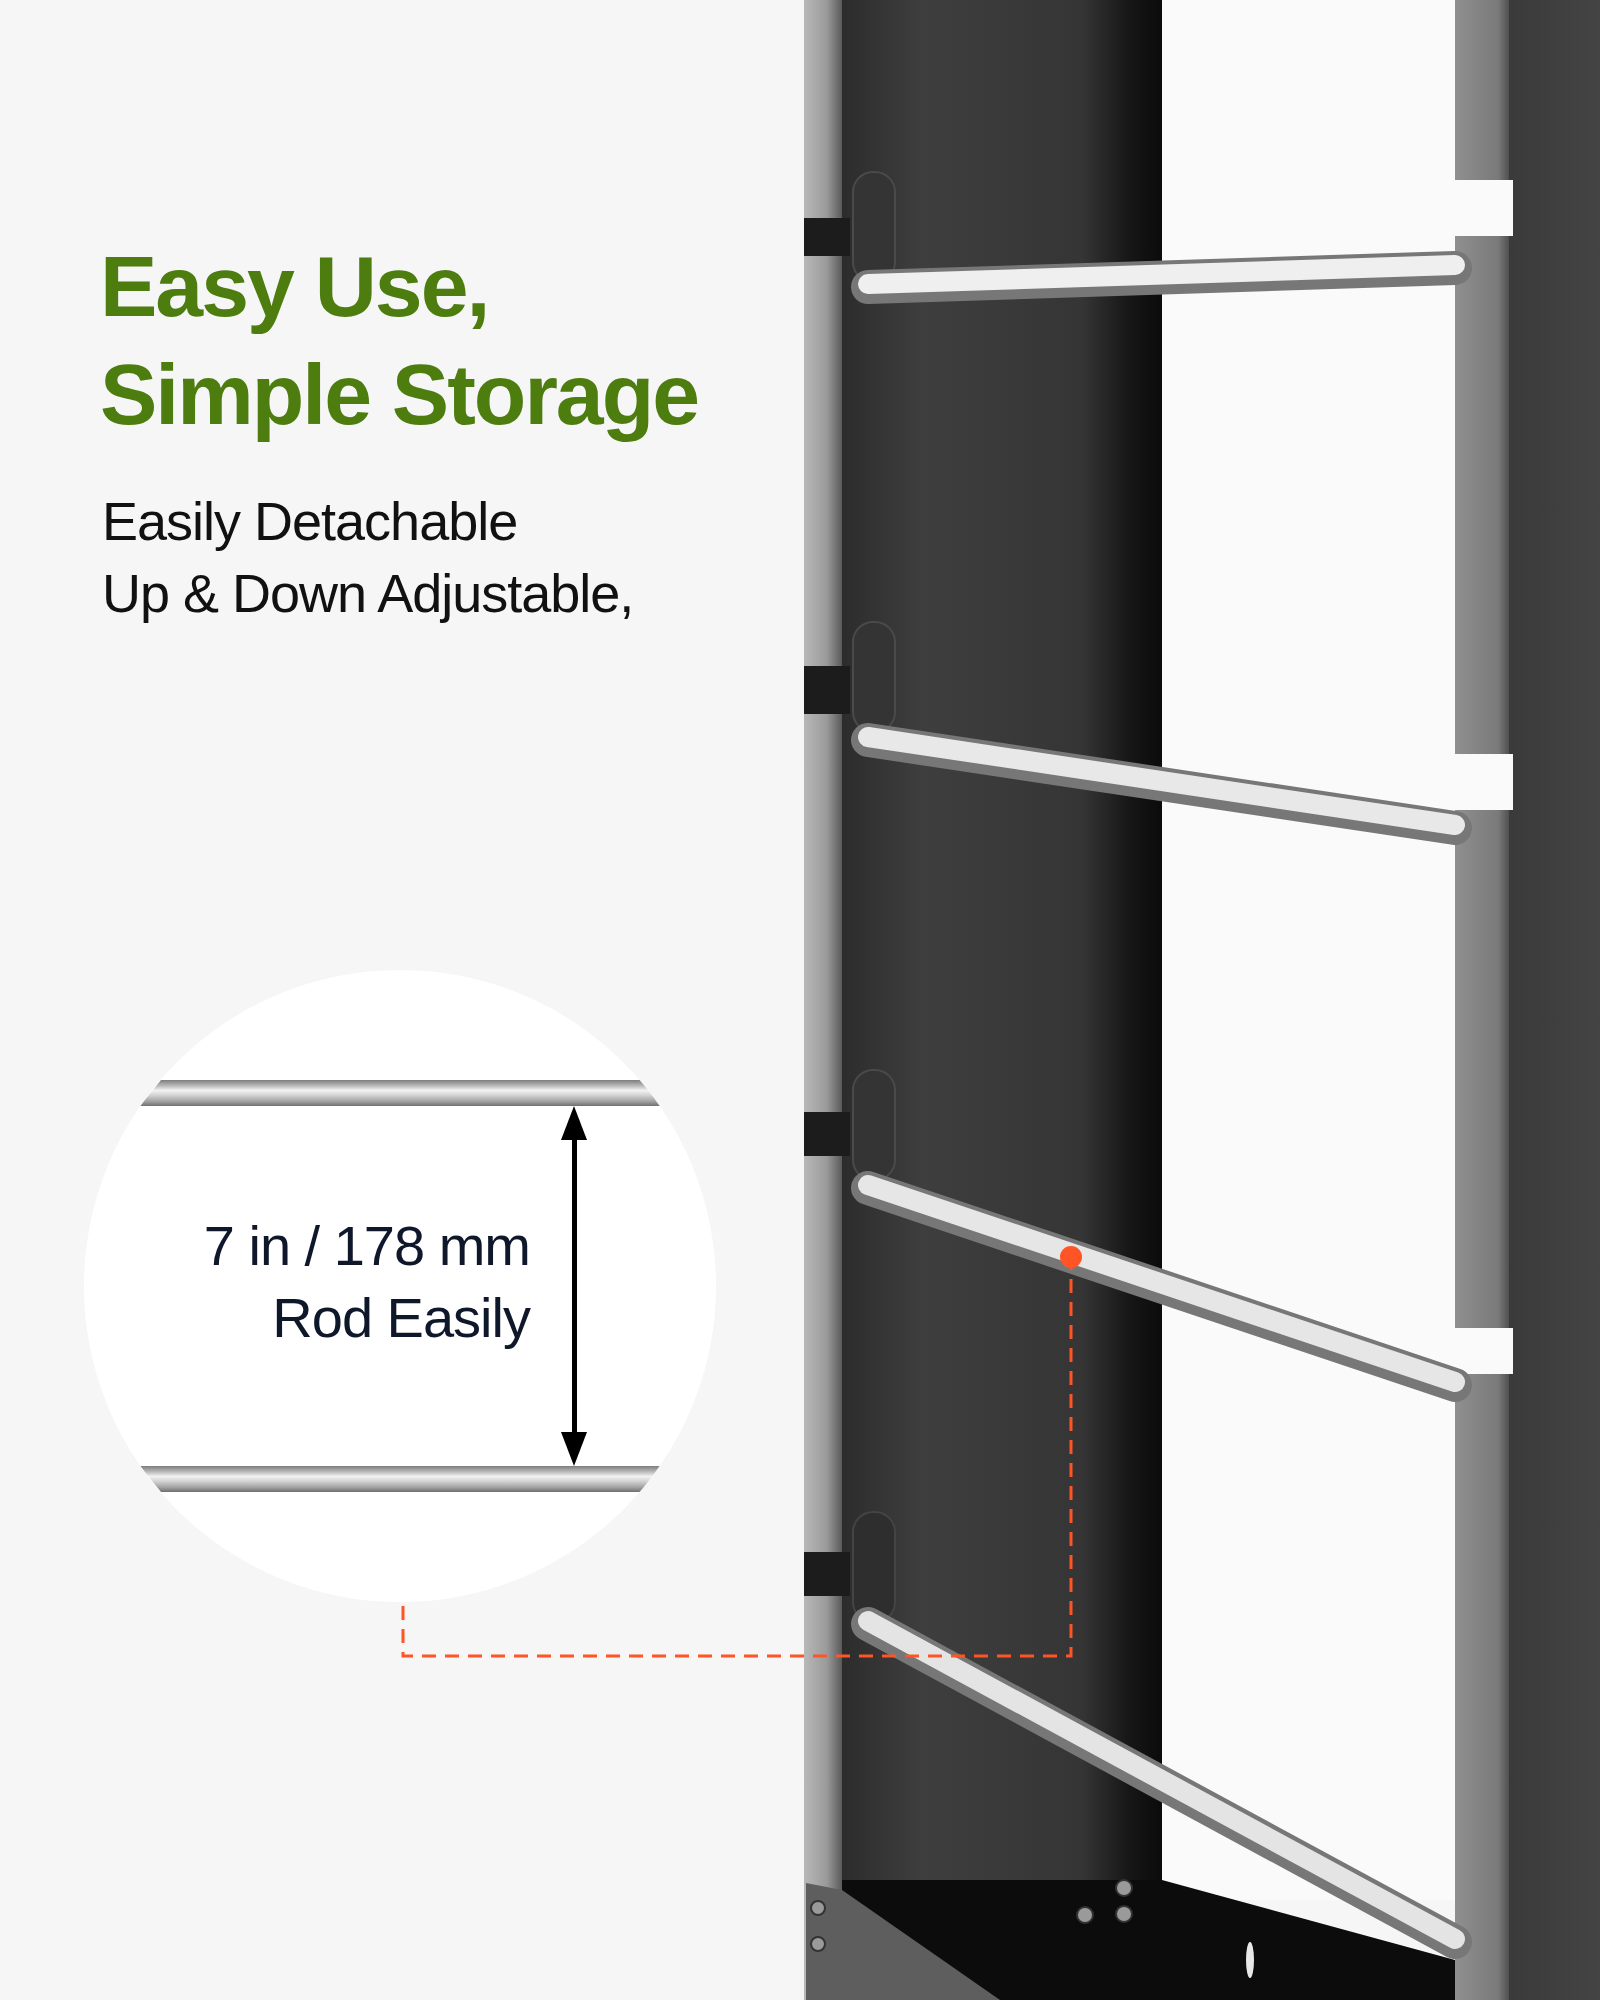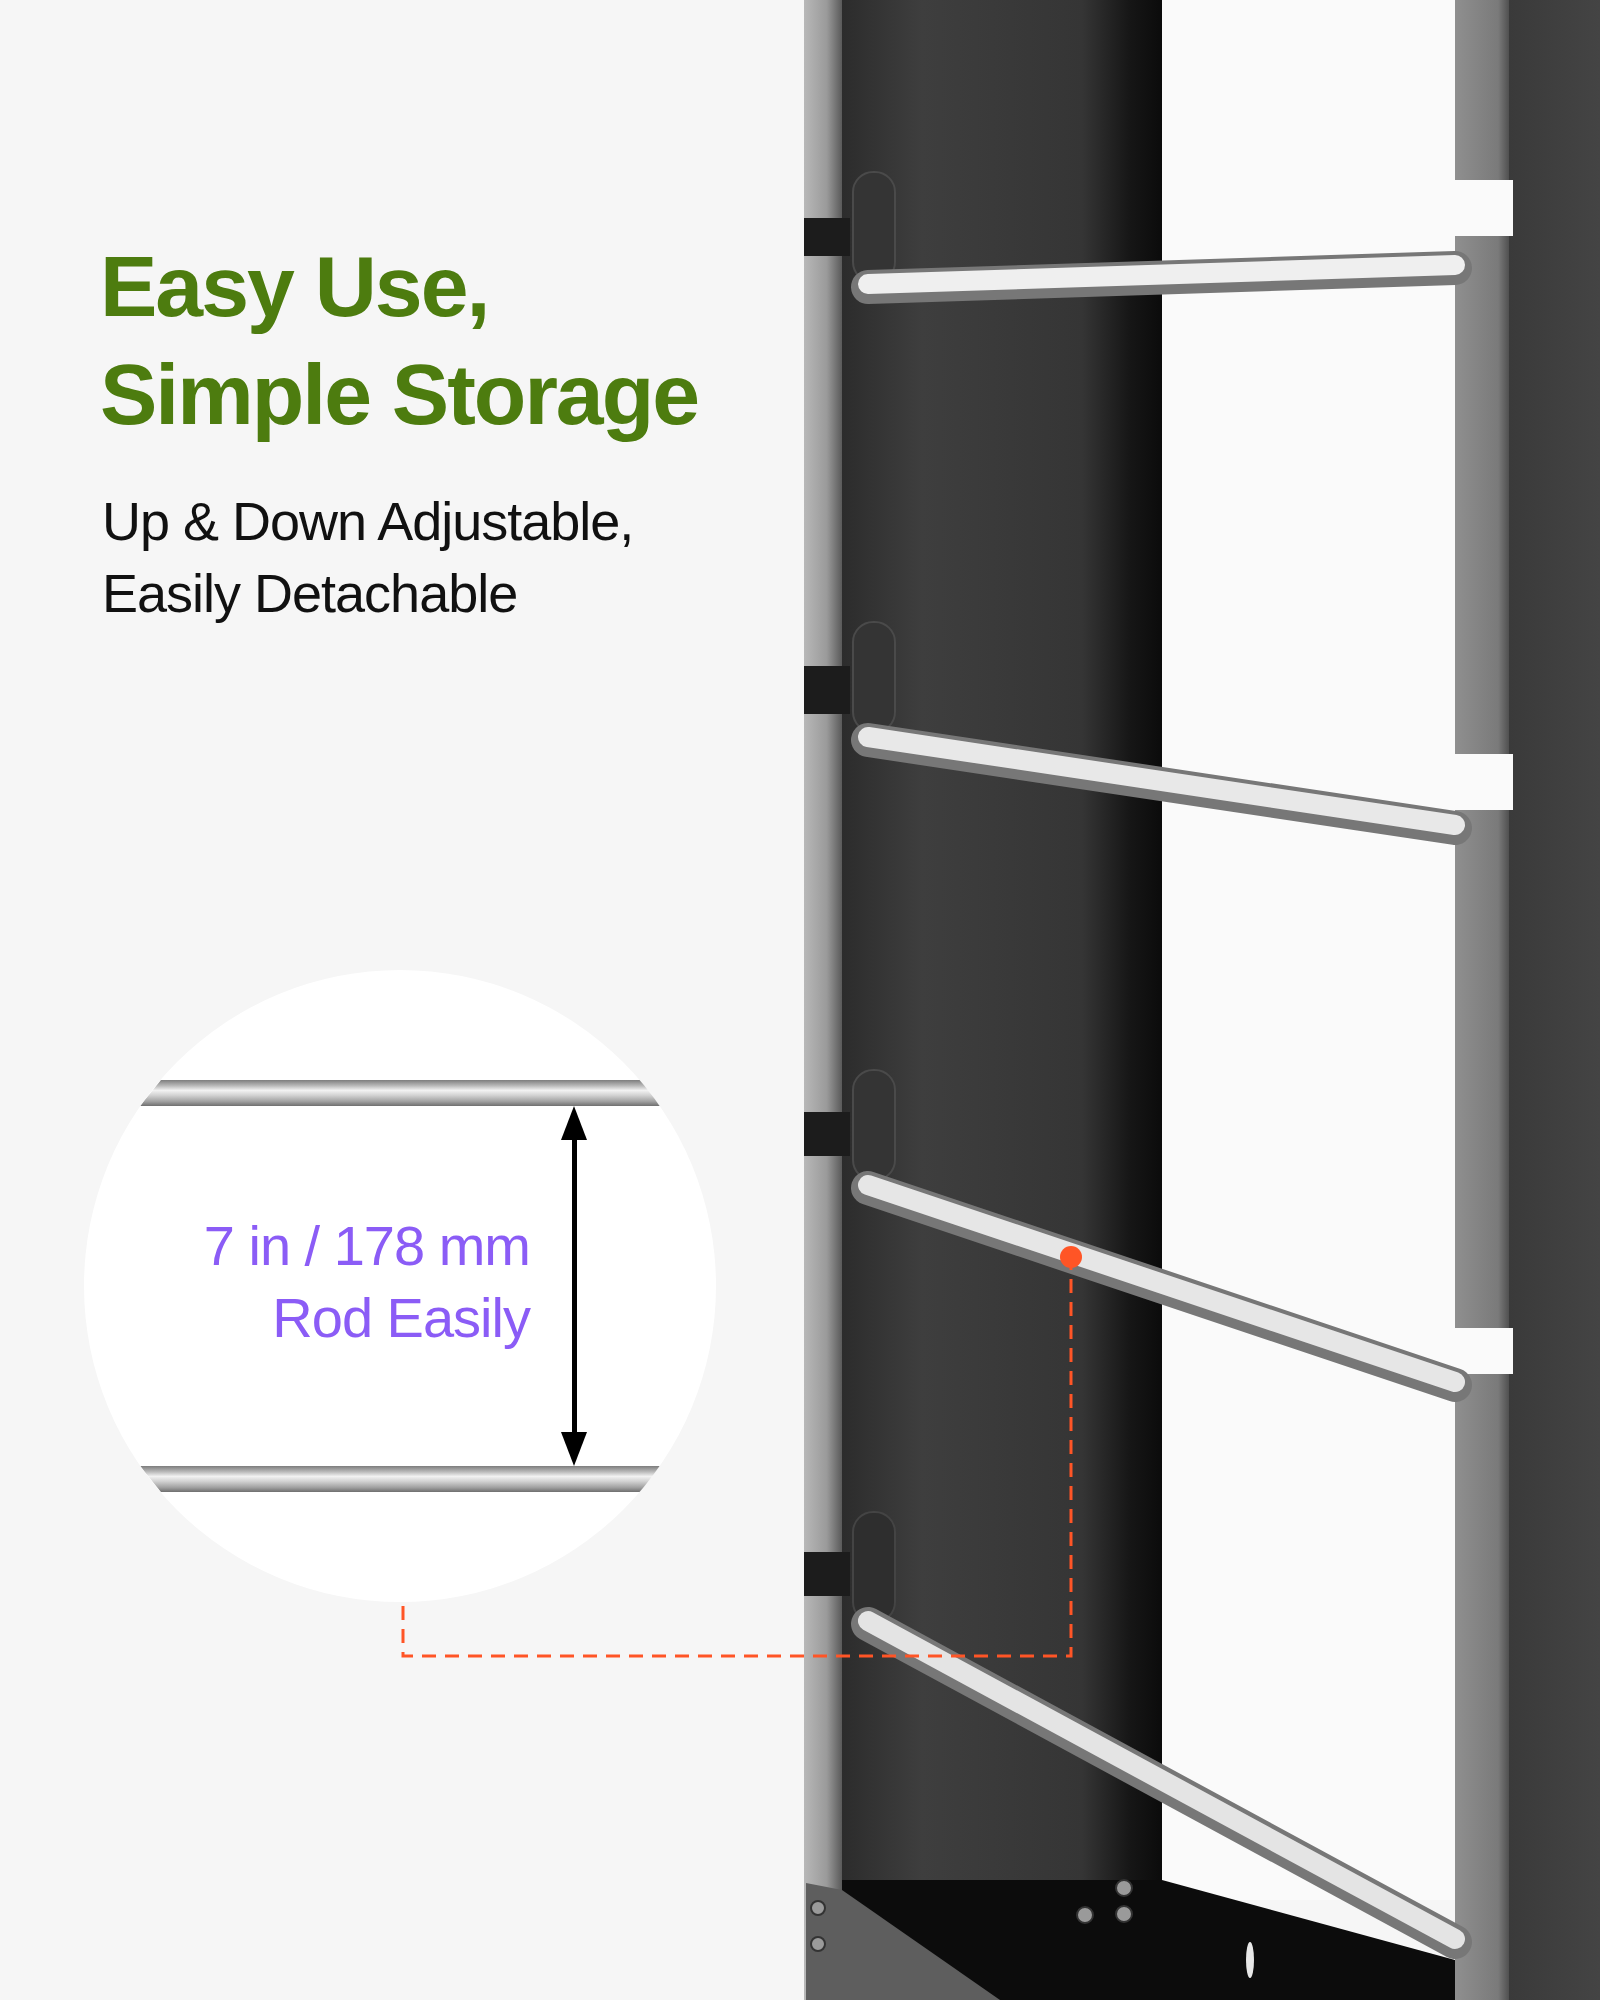--- a/index.html
+++ b/index.html
@@ -36,35 +36,35 @@
       position: absolute; left: 488px; top: 150px; width: 5px; height: 330px; background: #000;
     }
     .callout .arrow-up, .callout .arrow-down {
       position: absolute; left: 477px; width: 0; height: 0;
       border-left: 13px solid transparent; border-right: 13px solid transparent;
     }
     .callout .arrow-up { top: 136px; border-bottom: 34px solid #000; }
     .callout .arrow-down { top: 462px; border-top: 34px solid #000; }
     .callout .label {
       position: absolute; right: 186px; top: 240px; text-align: right;
-      font-size: 56px; line-height: 72px; color: #8b5cf6; letter-spacing: -1px;
+      font-size: 56px; line-height: 72px; color: #0f172a; letter-spacing: -1px;
     }
     .callout .label span { display: block; white-space: nowrap; }
   </style>
 </head>
 <body>
 
 <h1 class="headline">
   <span>Easy Use,</span>
   <span>Simple Storage</span>
 </h1>
 
 <p class="subline">
+  <span>Easily Detachable</span>
   <span>Up &amp; Down Adjustable,</span>
-  <span>Easily Detachable</span>
 </p>
 
 <svg id="product-art" width="1600" height="2000" viewBox="0 0 1600 2000" xmlns="http://www.w3.org/2000/svg">
   <defs>
     <linearGradient id="backPanel" x1="0" x2="1" y1="0" y2="0">
       <stop offset="0" stop-color="#2c2c2c"></stop>
       <stop offset="0.25" stop-color="#3e3e3e"></stop>
       <stop offset="0.75" stop-color="#353535"></stop>
       <stop offset="0.9" stop-color="#161616"></stop>
       <stop offset="1" stop-color="#0b0b0b"></stop>

